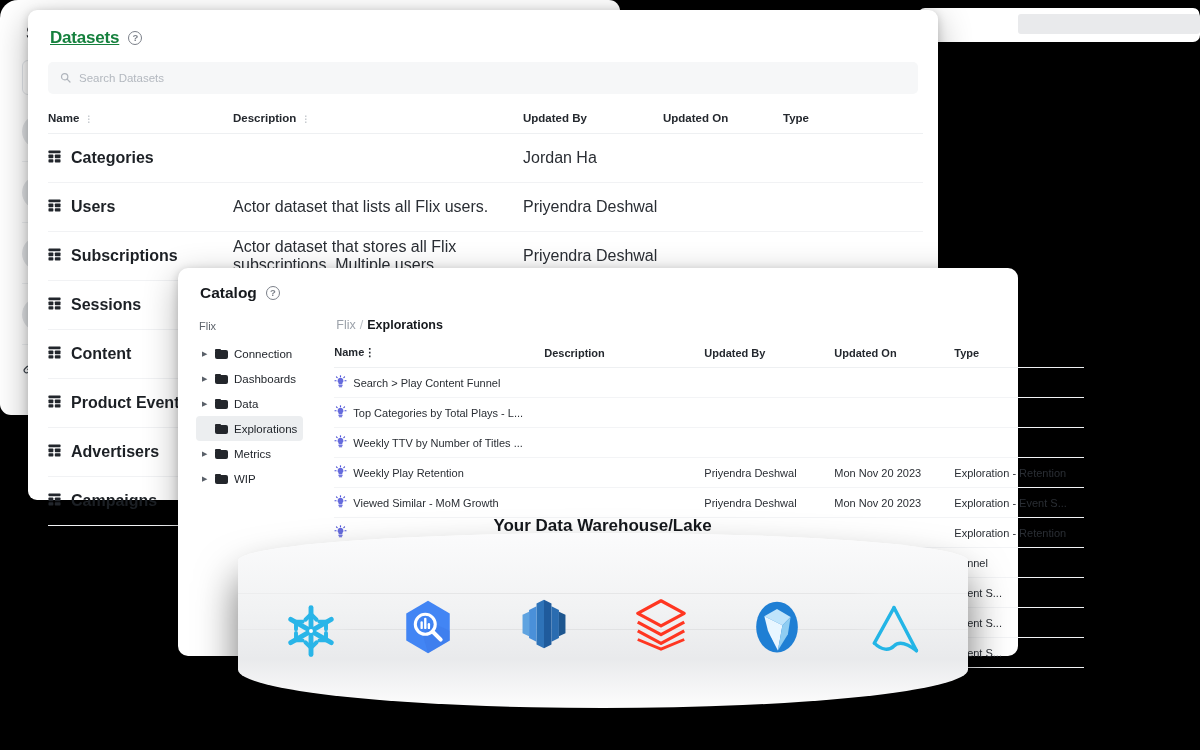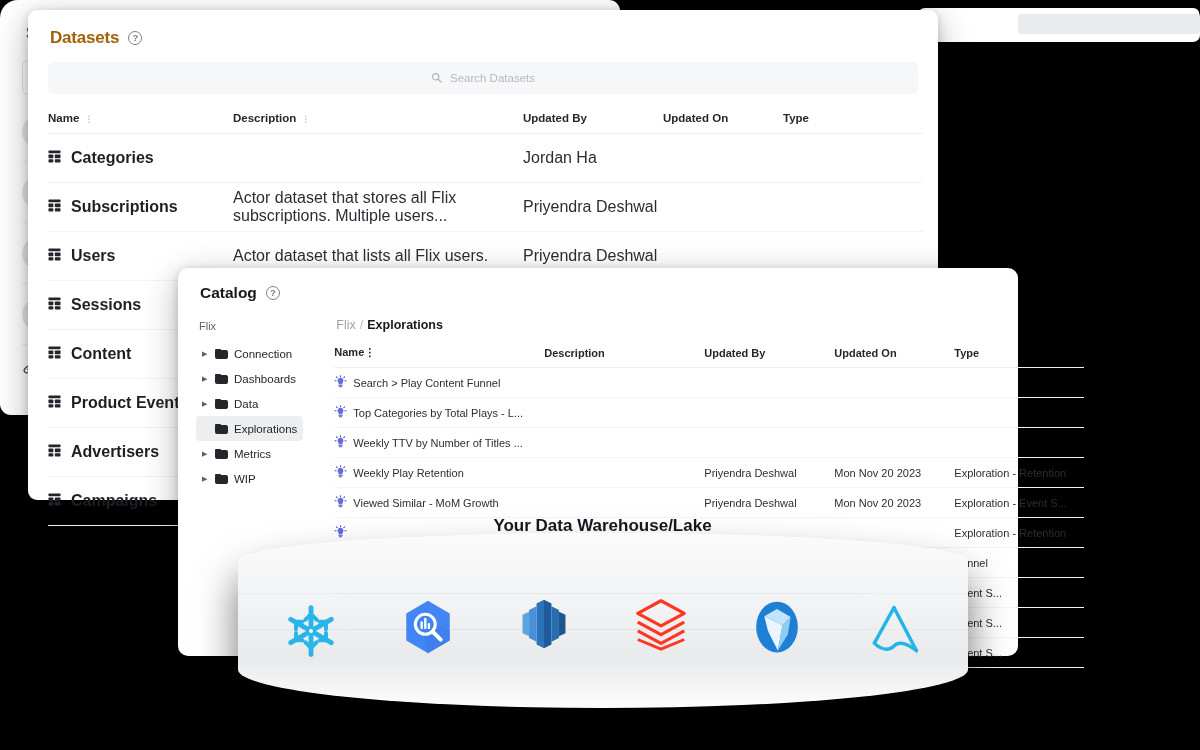--- a/index.html
+++ b/index.html
@@ -27,30 +27,30 @@
 
   
   #datasets-window {
     left: 28px; top: 10px; width: 910px; height: 490px;
     border-radius: 9px;
   }
   .win-title {
     display: flex; align-items: center; gap: 9px;
     padding: 18px 22px 10px 22px;
   }
-  .win-title h1 { font-size: 17px; font-weight: bold; color: #a16207; letter-spacing: -.2px;}
+  .win-title h1 { font-size: 17px; font-weight: bold; color: #15803d; letter-spacing: -.2px; text-decoration: underline;}
   .help-icon {
     width: 14px; height: 14px; border-radius: 50%;
     border: 1.4px solid #7b8089; color:#7b8089;
     font-size: 9.5px; line-height: 11.5px; text-align: center; font-weight: bold;
   }
   .search-bar {
     margin: 4px 20px 0 20px; height: 32px;
     background: #f6f7f8; border-radius: 5px;
-    display: flex; align-items: center; gap: 8px; padding: 0 12px; justify-content: center;
+    display: flex; align-items: center; gap: 8px; padding: 0 12px;
   }
   .search-bar .sicon { color: #b0b5bc; font-size: 11px; }
   .search-bar .sph { color: #b3b8bf; font-size: 11.5px; }
 
   table.dt { width: 100%; border-collapse: collapse; table-layout: fixed; }
   table.dt th {
     text-align: left; font-size: 11.5px; font-weight: bold; color: #24282e;
     padding: 18px 0 9px 0; border-bottom: 1px solid #eef0f2;
   }
   table.dt th .sorter { color:#c3c7cc; font-size: 9px; margin-left: 5px; letter-spacing:-1px;}
@@ -264,42 +264,42 @@
             <tr>
               <td>
                 <span class="cell-name">
                   <span class="grid-ic"><svg width="13" height="13" viewBox="0 0 16 16" fill="#22262c">
                       <rect x="0.6" y="0.6" width="14.8" height="3.4" rx="0.8"></rect>
                       <rect x="0.6" y="5.6" width="6" height="4.4" rx="0.8"></rect>
                       <rect x="8.4" y="5.6" width="7" height="4.4" rx="0.8"></rect>
                       <rect x="0.6" y="11.4" width="6" height="4" rx="0.8"></rect>
                       <rect x="8.4" y="11.4" width="7" height="4" rx="0.8"></rect>
                     </svg></span>
-                  <span>Subscriptions</span>
+                  <span>Users</span>
                 </span>
               </td>
-              <td><span>Actor dataset that stores all Flix subscriptions. Multiple users...</span></td>
+              <td><span>Actor dataset that lists all Flix users.</span></td>
               <td class="muted"><span>Priyendra Deshwal</span></td>
               <td class="muted"><span></span></td>
               <td><span></span></td>
             </tr>
             <tr>
               <td>
                 <span class="cell-name">
                   <span class="grid-ic"><svg width="13" height="13" viewBox="0 0 16 16" fill="#22262c">
                       <rect x="0.6" y="0.6" width="14.8" height="3.4" rx="0.8"></rect>
                       <rect x="0.6" y="5.6" width="6" height="4.4" rx="0.8"></rect>
                       <rect x="8.4" y="5.6" width="7" height="4.4" rx="0.8"></rect>
                       <rect x="0.6" y="11.4" width="6" height="4" rx="0.8"></rect>
                       <rect x="8.4" y="11.4" width="7" height="4" rx="0.8"></rect>
                     </svg></span>
-                  <span>Users</span>
+                  <span>Subscriptions</span>
                 </span>
               </td>
-              <td><span>Actor dataset that lists all Flix users.</span></td>
+              <td><span>Actor dataset that stores all Flix subscriptions. Multiple users...</span></td>
               <td class="muted"><span>Priyendra Deshwal</span></td>
               <td class="muted"><span></span></td>
               <td><span></span></td>
             </tr>
             <tr>
               <td>
                 <span class="cell-name">
                   <span class="grid-ic"><svg width="13" height="13" viewBox="0 0 16 16" fill="#22262c">
                       <rect x="0.6" y="0.6" width="14.8" height="3.4" rx="0.8"></rect>
                       <rect x="0.6" y="5.6" width="6" height="4.4" rx="0.8"></rect>

